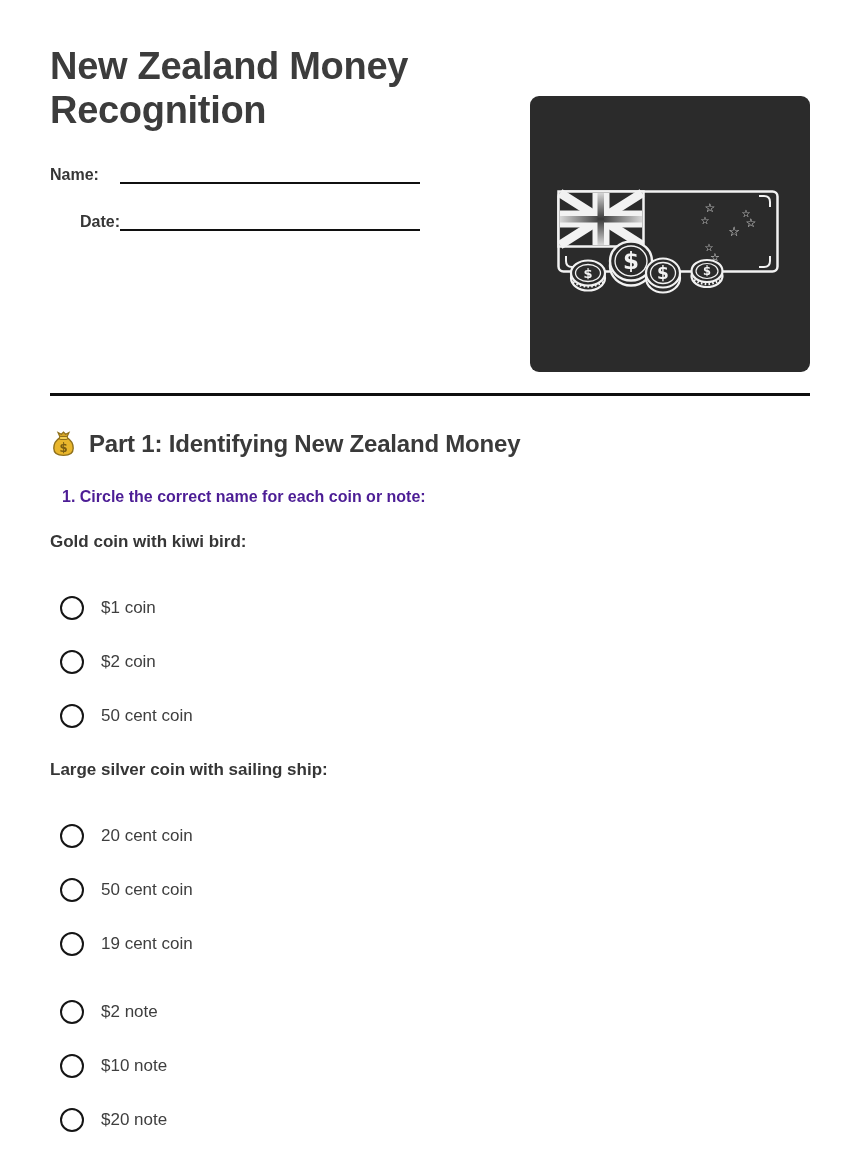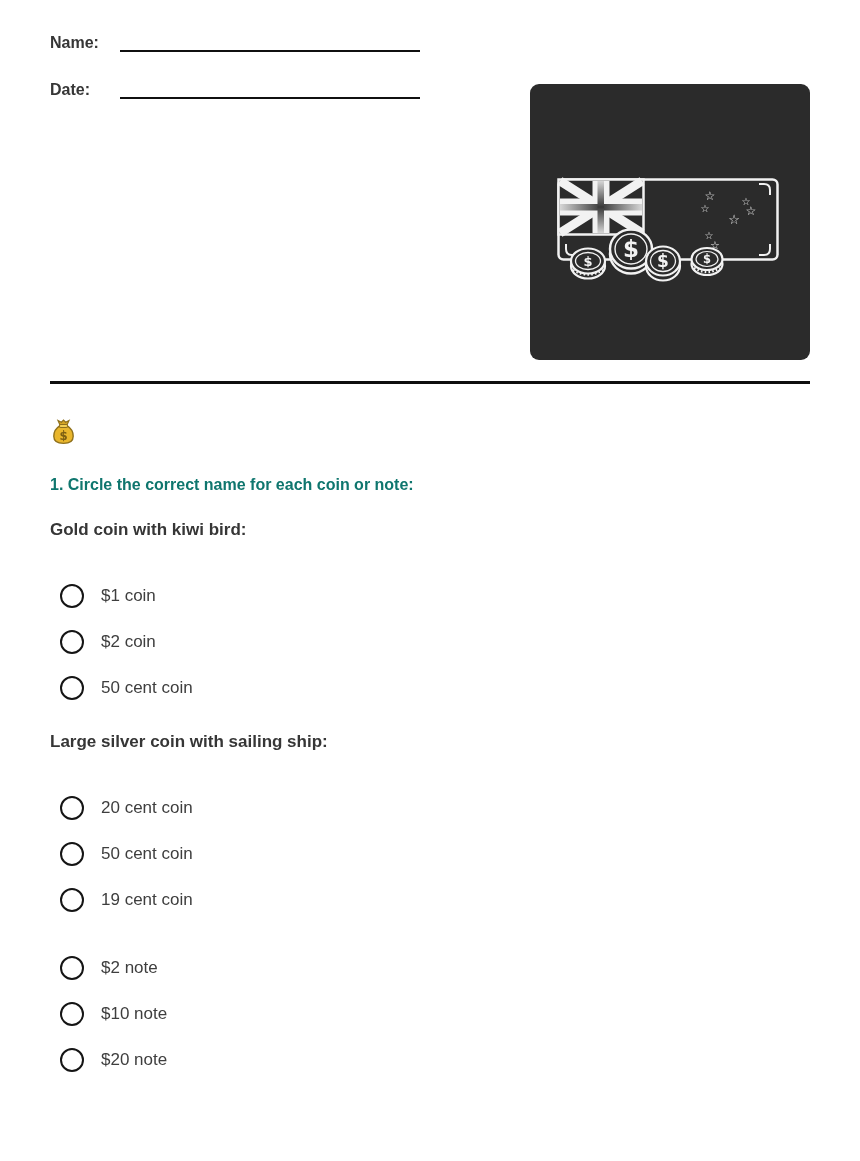--- a/index.html
+++ b/index.html
@@ -19,21 +19,21 @@
     margin: 44px 0 0;
     width: 440px;
     font-size: 38px;
     line-height: 1.16;
     font-weight: 700;
     letter-spacing: -0.3px;
     color: #3c3c3c;
   }
   .field-row { display: flex; align-items: flex-end; height: 20px; }
   .field-row.name { margin-top: 32px; }
-  .field-row.date { margin-top: 27px; }
+  .field-row.date { margin-top: 27px; text-align: right; }
   .field-label { font-weight: 700; font-size: 16px; width: 70px; color: #363636; }
   .field-line {
     width: 300px; height: 17px;
     border-bottom: 2px solid #101010;
     display: inline-block;
   }
   .hero {
     position: absolute; top: 52px; right: 0;
     width: 280px; height: 276px;
     background: #2b2b2b;
@@ -45,39 +45,40 @@
   .divider { border: 0; border-top: 3px solid #0e0e0e; margin: 0; }
 
   
   .part-heading {
     margin: 33px 0 0;
     font-size: 24px; font-weight: 700; color: #3a3a3a;
     display: flex; align-items: center; gap: 12px;
     letter-spacing: -0.2px;
   }
   .moneybag { flex: none; }
-  .instruction { margin: 30px 0 0; font-size: 16px; font-weight: 700; color: #0f766e; }
+  .instruction { margin: 30px 12px 0; font-size: 16px; font-weight: 700; color: #4c1d95; }
   .question { margin-top: 26px; }
   .question + .question { margin-top: 32px; }
   .prompt { margin: 0; font-size: 17px; font-weight: 700; color: #363636; }
-  .options { margin-top: 44px; display: flex; flex-direction: column; gap: 22px; padding-left: 10px; }
+  .options { margin-top: 44px; display: flex; flex-direction: column; gap: 30px; padding-left: 10px; }
   .option { display: flex; align-items: center; gap: 17px; cursor: pointer; }
   .radio {
     width: 24px; height: 24px; flex: none;
     border: 2.5px solid #151515; border-radius: 50%;
     background: #ffffff;
   }
   .option-label { font-size: 17px; color: #3e3e3e; }
 </style>
 </head>
 <body>
 
 <div class="page">
 
   <div class="header">
+    <h1 class="page-title">New Zealand Money Recognition</h1>
 
     <div class="field-row name">
       <span class="field-label">Name:</span>
       <span class="field-line"></span>
     </div>
     <div class="field-row date">
       <span class="field-label">Date:</span>
       <span class="field-line"></span>
     </div>
 
@@ -161,20 +162,21 @@
   <hr class="divider">
 
   <section>
     <h2 class="part-heading">
       <svg class="moneybag" width="27" height="29" viewBox="0 0 32 34">
         <path d="M12 10 C7 13 4.5 18 4.5 22.5 C4.5 29 10 31 16 31 C22 31 27.5 29 27.5 22.5 C27.5 18 25 13 20 10 Z" fill="#e9b62c" stroke="#8f701c" stroke-width="1.6"></path>
         <path d="M12 9.5 L9.5 4 L13.5 6 L16 3.5 L18.5 6 L22.5 4 L20 9.5 Z" fill="#d5a526" stroke="#8f701c" stroke-width="1.4"></path>
         <rect x="11" y="8.6" width="10" height="3.6" rx="1.8" fill="#f3cf54" stroke="#8f701c" stroke-width="1.2"></rect>
         <text x="16" y="26.5" font-size="14" font-weight="bold" fill="#7c5e12" text-anchor="middle" font-family="DejaVu Sans">$</text>
       </svg>
+      <span>Part 1: Identifying New Zealand Money</span>
     </h2>
 
     <p class="instruction">1. Circle the correct name for each coin or note:</p>
 
     <div class="question">
       <p class="prompt">Gold coin with kiwi bird:</p>
       <div class="options">
         <label class="option">
           <span class="radio"></span>
           <span class="option-label">$1 coin</span>

